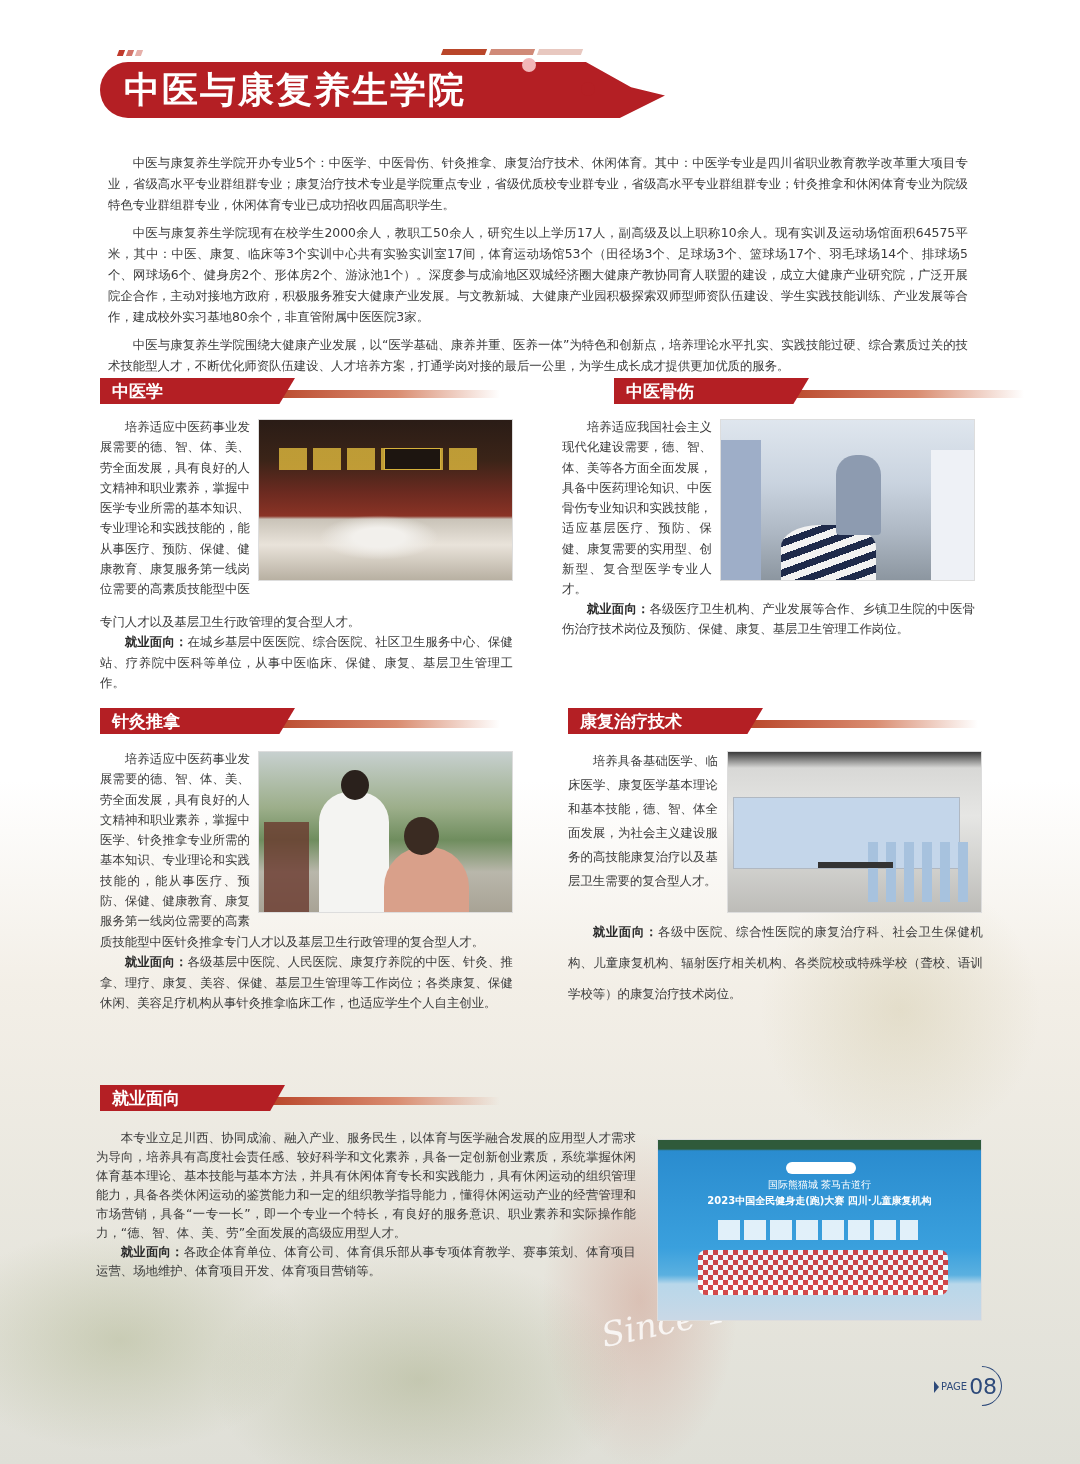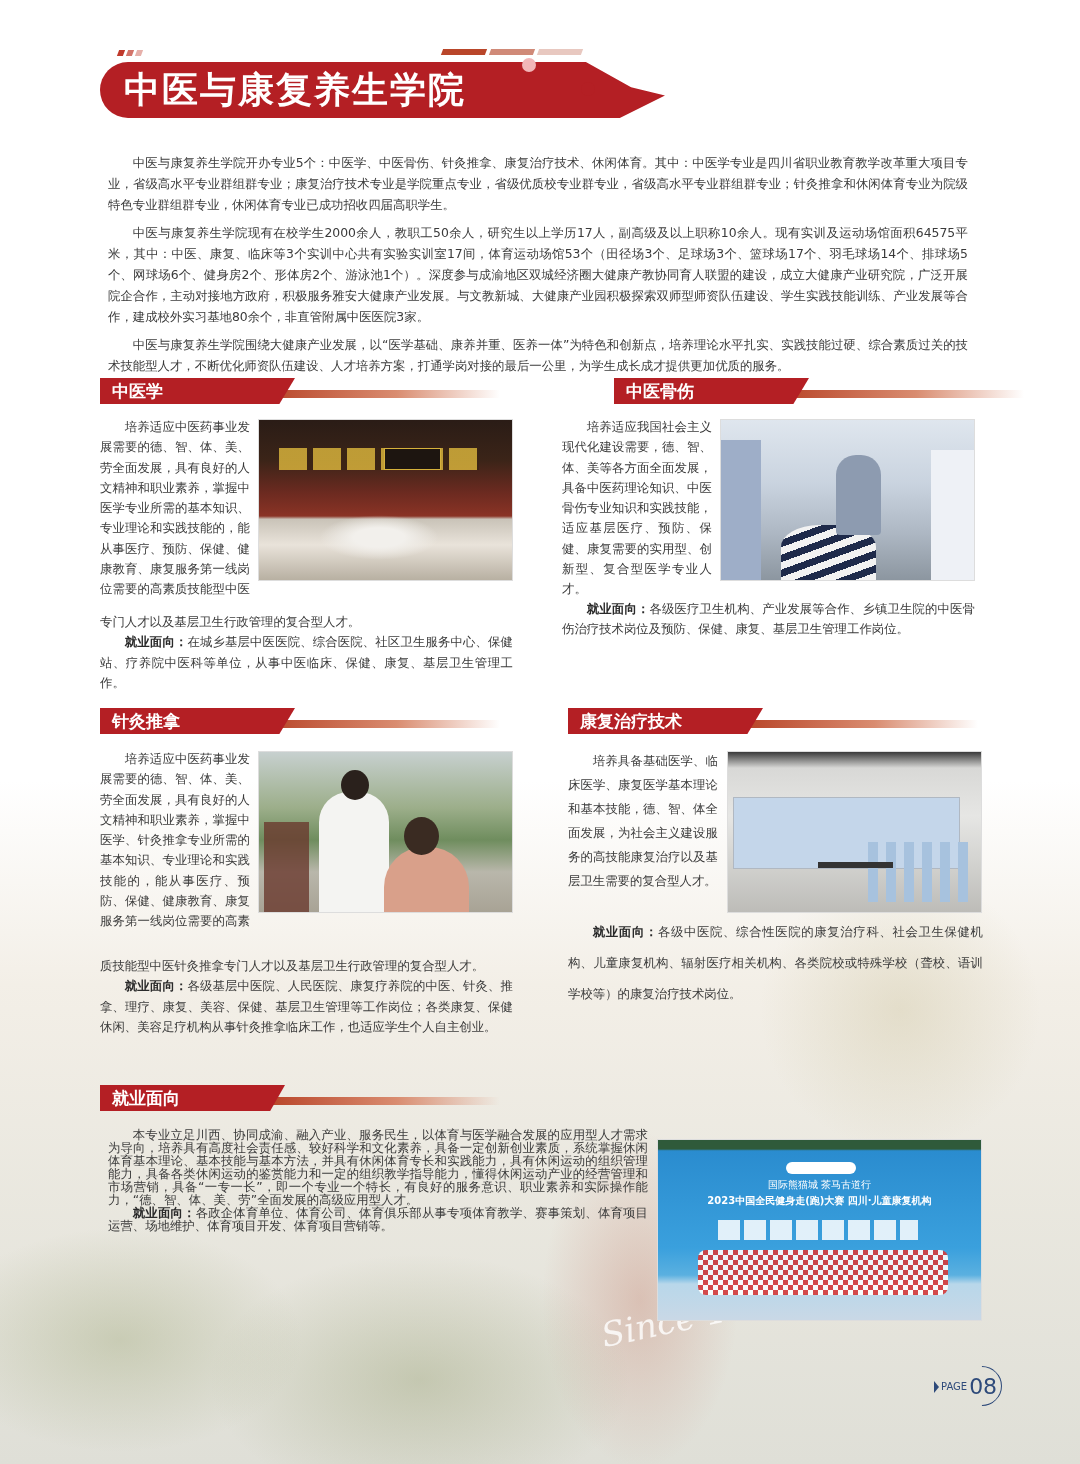--- a/index.html
+++ b/index.html
@@ -137,21 +137,21 @@
   <div style="position:absolute;left:60px;top:40px;width:70px;height:120px;background:#f4f4f2;border-radius:30px 30px 0 0"></div>
   <div style="position:absolute;left:82px;top:18px;width:28px;height:30px;background:#2a211c;border-radius:50%"></div>
   <div style="position:absolute;left:125px;top:95px;width:85px;height:65px;background:#d9a08a;border-radius:40px 40px 0 0"></div>
   <div style="position:absolute;left:145px;top:65px;width:35px;height:38px;background:#3a2b22;border-radius:50%"></div>
   <div style="position:absolute;left:5px;top:70px;width:45px;height:90px;background:#6a3a2e;opacity:.8"></div>
 </div>
 <div class="section-text" style="left:100px; top:749px; width:150px;">
   <p style="height:183px; overflow:hidden;">培养适应中医药事业发展需要的德、智、体、美、劳全面发展，具有良好的人文精神和职业素养，掌握中医学、针灸推拿专业所需的基本知识、专业理论和实践技能的，能从事医疗、预防、保健、健康教育、康复服务第一线岗位需要的高素质技能型中医针灸推拿专门人才以及基层卫生行政管理的复合型人才。</p>
 </div>
 <div class="section-text" style="left:100px; top:932px; width:413px;">
-  <p style="text-indent:0;margin-top:24px;">质技能型中医针灸推拿专门人才以及基层卫生行政管理的复合型人才。</p>
+  <p style="text-indent:0;">质技能型中医针灸推拿专门人才以及基层卫生行政管理的复合型人才。</p>
   <p><b>就业面向：</b><span>各级基层中医院、人民医院、康复疗养院的中医、针灸、推拿、理疗、康复、美容、保健、基层卫生管理等工作岗位；各类康复、保健休闲、美容足疗机构从事针灸推拿临床工作，也适应学生个人自主创业。</span></p>
 </div>
 
 <div class="sec-head" style="left:568px; top:708px; width:410px;">
   <div class="line" style="left:180px; width:230px;"></div>
   <div class="tab" style="width:195px;">康复治疗技术</div>
 </div>
 <div class="photo" style="left:727px; top:751px; width:253px; height:160px; background:
   linear-gradient(180deg, #3a3a3a 0%, #d8d8d6 10%, #e6e6e4 40%, #d2d2cf 70%, #bdbcb8 100%);">
   <div style="position:absolute;left:5px;top:45px;width:225px;height:70px;background:#c4d6ea;border:1px solid #b0b8c2"></div>
@@ -162,21 +162,21 @@
   <p style="line-height:24px;">培养具备基础医学、临床医学、康复医学基本理论和基本技能，德、智、体全面发展，为社会主义建设服务的高技能康复治疗以及基层卫生需要的复合型人才。</p>
 </div>
 <div class="section-text" style="left:568px; top:916px; width:415px; line-height:31px;">
   <p><b>就业面向：</b><span>各级中医院、综合性医院的康复治疗科、社会卫生保健机构、儿童康复机构、辐射医疗相关机构、各类院校或特殊学校（聋校、语训学校等）的康复治疗技术岗位。</span></p>
 </div>
 
 <div class="sec-head" style="left:100px; top:1085px; width:400px;">
   <div class="line" style="left:170px; width:230px;"></div>
   <div class="tab" style="width:185px;">就业面向</div>
 </div>
-<div class="section-text" style="left:108px; top:1128px; width:540px; line-height:13px;">
+<div class="section-text" style="left:96px; top:1128px; width:540px; line-height:19px;">
   <p>本专业立足川西、协同成渝、融入产业、服务民生，以体育与医学融合发展的应用型人才需求为导向，培养具有高度社会责任感、较好科学和文化素养，具备一定创新创业素质，系统掌握休闲体育基本理论、基本技能与基本方法，并具有休闲体育专长和实践能力，具有休闲运动的组织管理能力，具备各类休闲运动的鉴赏能力和一定的组织教学指导能力，懂得休闲运动产业的经营管理和市场营销，具备“一专一长”，即一个专业一个特长，有良好的服务意识、职业素养和实际操作能力，“德、智、体、美、劳”全面发展的高级应用型人才。</p>
   <p><b>就业面向：</b><span>各政企体育单位、体育公司、体育俱乐部从事专项体育教学、赛事策划、体育项目运营、场地维护、体育项目开发、体育项目营销等。</span></p>
 </div>
 <div class="photo" style="left:657px; top:1139px; width:323px; height:180px; background:
   linear-gradient(180deg, #2f5a3a 0%, #2f5a3a 5%, #2a8ccf 6%, #3aa0dd 60%, #5ab0e0 75%, #b8d7ea 80%, #c9d8e6 100%);">
   <div style="position:absolute;left:128px;top:22px;width:70px;height:12px;background:#fff;border-radius:6px"></div>
   <div style="position:absolute;left:40px;top:38px;width:243px;text-align:center;color:#fff;font-size:10px;line-height:14px;">国际熊猫城  茶马古道行</div>
   <div style="position:absolute;left:40px;top:54px;width:243px;text-align:center;color:#fff;font-size:10px;line-height:14px;font-weight:bold;">2023中国全民健身走(跑)大赛 四川·儿童康复机构</div>
   <div style="position:absolute;left:60px;top:80px;width:200px;height:20px;background:repeating-linear-gradient(90deg,#ffffff 0 22px,transparent 22px 26px);opacity:.85"></div>
   <div style="position:absolute;left:40px;top:110px;width:250px;height:45px;background:repeating-conic-gradient(#d63a3a 0 25%, #ffffff 0 50%) 0 0/10px 10px;opacity:.9;border-radius:8px"></div>

